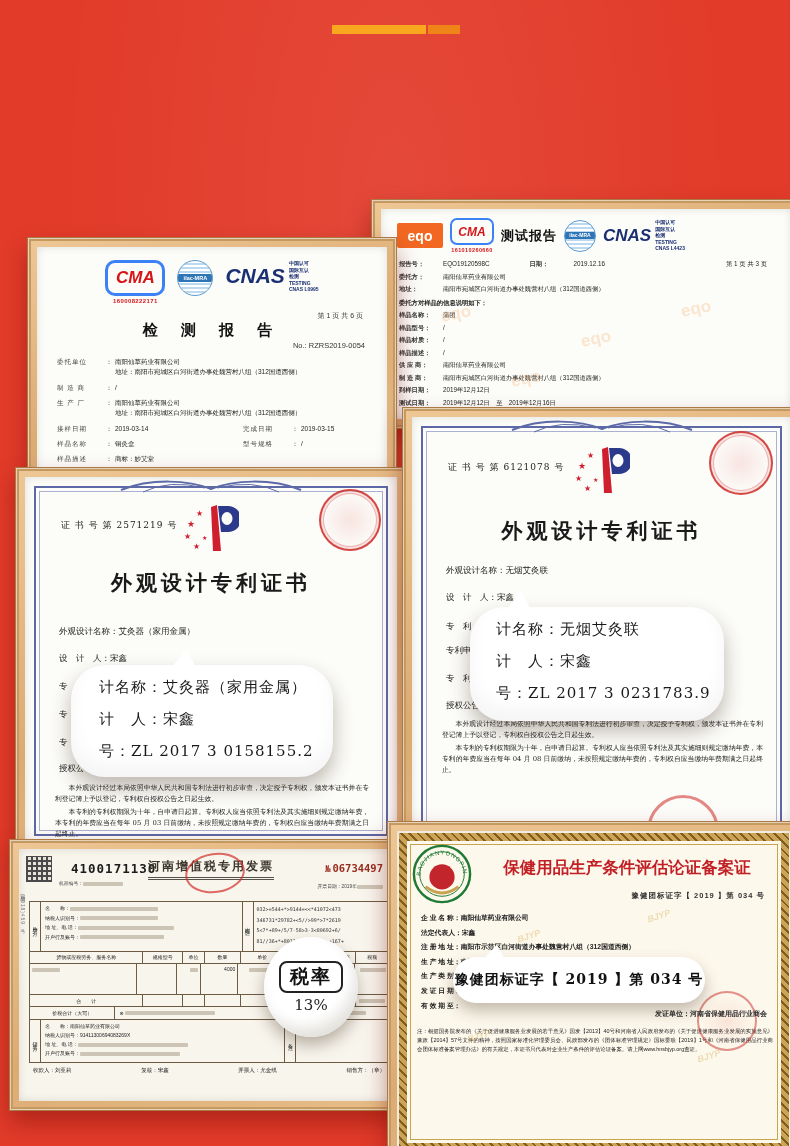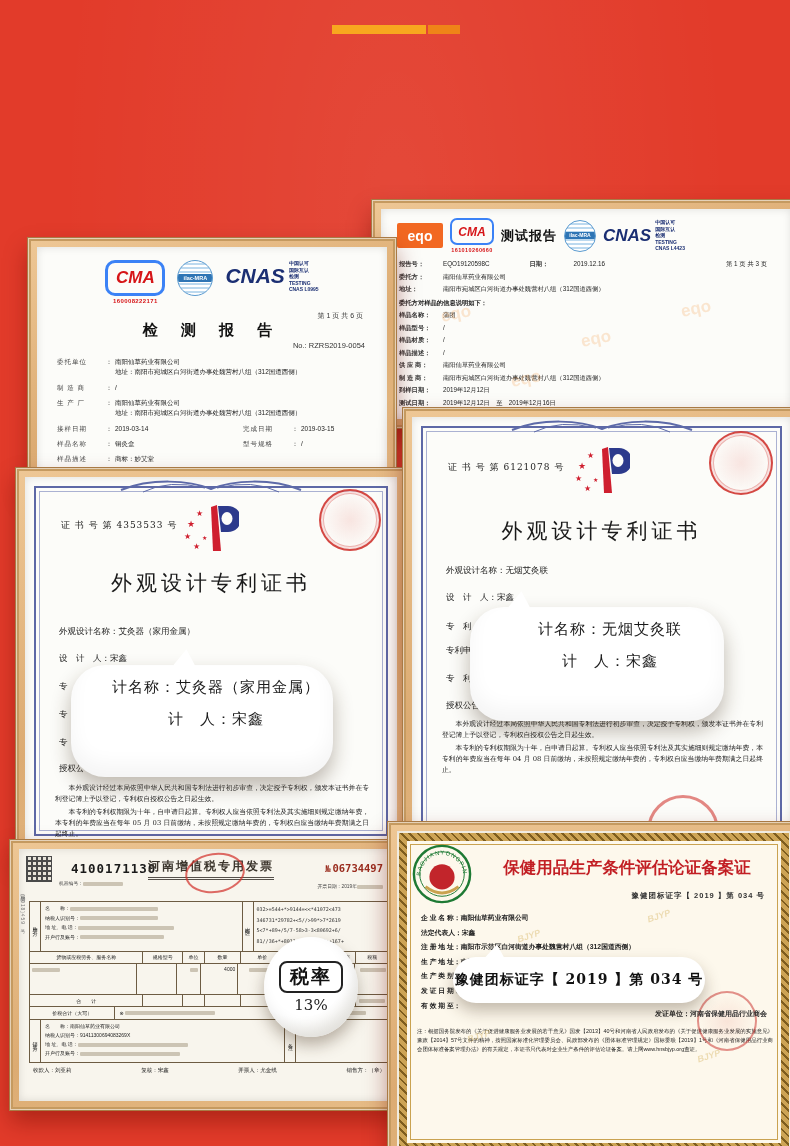--- a/index.html
+++ b/index.html
@@ -84,30 +84,30 @@
   .pat-border{position:absolute;inset:9px;border:2px solid #5d68a6;}
   .pat-border::after{content:"";position:absolute;inset:3px;border:1px solid #aab1d2;}
   .pat-orn{position:absolute;top:0px;left:50%;transform:translateX(-50%);z-index:2;}
   .pat-certno{position:absolute;font-family:"DejaVu Serif",serif;font-size:9px;
     color:#222;letter-spacing:1px;}
   .pat-logo{position:absolute;left:50%;transform:translateX(-50%);}
   .pat-seal{position:absolute;border-radius:50%;border:2px solid rgba(205,40,35,.85);
     box-shadow:inset 0 0 0 2px rgba(255,255,255,.6), inset 0 0 0 3px rgba(205,40,35,.35);
     background:radial-gradient(circle,rgba(220,60,50,.12),transparent 70%);}
   .pat-title{position:absolute;width:100%;text-align:center;font-family:"DejaVu Serif",serif;
-    font-weight:400;font-size:21px;letter-spacing:4px;color:#1a1a1a;}
+    font-weight:700;font-size:21px;letter-spacing:4px;color:#1a1a1a;}
   .pat-line{position:absolute;left:34px;font-family:"DejaVu Serif",serif;font-size:8.5px;color:#222;}
   .pat-p{position:absolute;left:30px;right:28px;font-family:"DejaVu Serif",serif;font-size:6.8px;
     line-height:1.6;color:#222;text-align:justify;text-indent:2em;}
   .bubble{position:absolute;background:#fff;border-radius:34px;z-index:5;
     box-shadow:0 10px 20px rgba(60,40,20,.32), inset 0 -12px 20px rgba(0,0,0,.045);}
   .bubble .tail{position:absolute;top:-15px;width:0;height:0;border-left:9px solid transparent;
     border-right:17px solid transparent;border-bottom:19px solid #fff;transform:rotate(14deg);}
   .bubble-inner{font-family:"DejaVu Serif",serif;color:#1a1a1a;}
-  .bl{font-size:15px;letter-spacing:1px;white-space:nowrap;text-align:center;}
+  .bl{font-size:15px;letter-spacing:1px;white-space:nowrap;}
 
   #patA .pat-certno{top:42px;left:36px;}
   #patA .pat-logo{top:24px;}
   #patA .pat-seal{top:12px;right:16px;width:58px;height:58px;}
   #patA .pat-title{top:92px;}
   #patA .l-name{top:149px;}
   #patA .l-designer{top:176px;}
   #patA .f1{top:204px;} #patA .f2{top:232px;} #patA .f3{top:260px;} #patA .f4{top:286px;}
   #patA .bubble{left:46px;top:188px;width:262px;height:112px;}
   #patA .bubble .tail{left:104px;}
@@ -376,21 +376,21 @@
 
   <div id="patA" class="frame">
     <div class="paper">
       <div class="pat-border"></div>
       <div class="pat-orn">
         <svg width="200" height="20" viewBox="0 0 200 20">
           <path d="M10 13 C40 1 78 3 100 12 C122 3 160 1 190 13" stroke="#5d6aa8" fill="none" stroke-width="2"></path>
           <path d="M32 15 q26 -13 62 -4 M168 15 q-26 -13 -62 -4" stroke="#5d6aa8" fill="none" stroke-width="1"></path>
         </svg>
       </div>
-      <div class="pat-certno">证 书 号 第 4353533 号</div>
+      <div class="pat-certno">证 书 号 第 2571219 号</div>
       <div class="pat-logo">
         <svg width="56" height="54" viewBox="0 0 56 54">
           <text x="13" y="15" font-size="8" fill="#cf1f2f">★</text>
           <text x="4" y="26" font-size="9" fill="#cf1f2f">★</text>
           <text x="1" y="38" font-size="8" fill="#cf1f2f">★</text>
           <text x="10" y="48" font-size="8" fill="#cf1f2f">★</text>
           <text x="19" y="39" font-size="6" fill="#cf1f2f">★</text>
           <polygon points="28,6 34,4 38,50 30,50" fill="#cf1f2f"></polygon>
           <path d="M35 5 h10 a13 13 0 0 1 0 26 h-7 z" fill="#2c3a8c"></path>
           <ellipse cx="44" cy="17.5" rx="5.5" ry="6.5" fill="#fcfcf9"></ellipse>
@@ -402,20 +402,21 @@
       <div class="pat-line l-designer">设　计　人：宋鑫</div>
       <div class="pat-line f1">专</div>
       <div class="pat-line f2">专</div>
       <div class="pat-line f3">专</div>
       <div class="pat-line f4">授权公</div>
       <div class="bubble">
         <div class="tail"></div>
         <div class="bubble-inner">
           <div class="bl">计名称：艾灸器（家用金属）</div>
           <div class="bl">计　人：宋鑫</div>
+          <div class="bl">号：ZL 2017 3 0158155.2</div>
         </div>
       </div>
       <div class="pat-p p1">本外观设计经过本局依照中华人民共和国专利法进行初步审查，决定授予专利权，颁发本证书并在专利登记簿上予以登记，专利权自授权公告之日起生效。</div>
       <div class="pat-p p2">本专利的专利权期限为十年，自申请日起算。专利权人应当依照专利法及其实施细则规定缴纳年费，本专利的年费应当在每年 05 月 03 日前缴纳，未按照规定缴纳年费的，专利权自应当缴纳年费期满之日起终止。</div>
     </div>
   </div>
 
   <div id="patB" class="frame">
     <div class="paper">
       <div class="pat-border"></div>
@@ -444,20 +445,21 @@
       <div class="pat-line l-designer">设　计　人：宋鑫</div>
       <div class="pat-line f1">专　利　号</div>
       <div class="pat-line f2">专利申</div>
       <div class="pat-line f3">专　利</div>
       <div class="pat-line f4">授权公告</div>
       <div class="bubble">
         <div class="tail"></div>
         <div class="bubble-inner">
           <div class="bl">计名称：无烟艾灸联</div>
           <div class="bl">计　人：宋鑫</div>
+          <div class="bl">号：ZL 2017 3 0231783.9</div>
         </div>
       </div>
       <div class="pat-p p1">本外观设计经过本局依照中华人民共和国专利法进行初步审查，决定授予专利权，颁发本证书并在专利登记簿上予以登记，专利权自授权公告之日起生效。</div>
       <div class="pat-p p2">本专利的专利权期限为十年，自申请日起算。专利权人应当依照专利法及其实施细则规定缴纳年费，本专利的年费应当在每年 04 月 08 日前缴纳，未按照规定缴纳年费的，专利权自应当缴纳年费期满之日起终止。</div>
       <div class="pat-seal-b"></div>
     </div>
   </div>
 
   <div id="inv" class="frame">
     <div class="paper">

